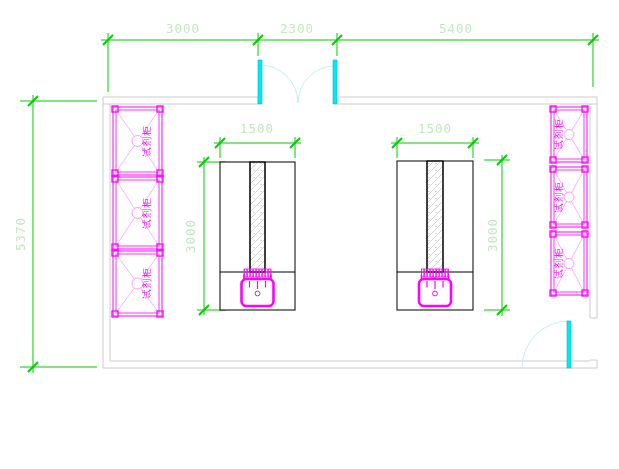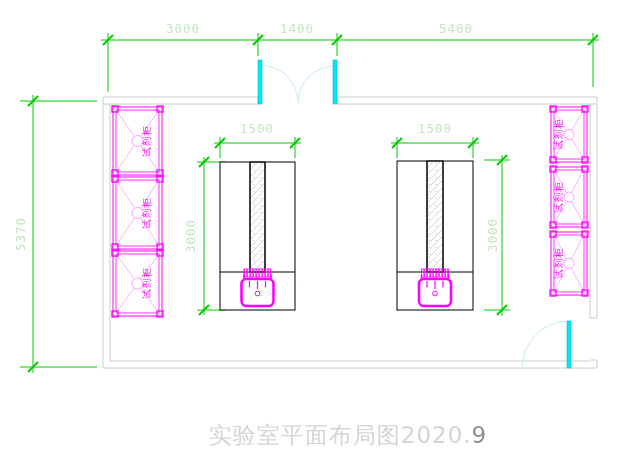--- a/index.html
+++ b/index.html
@@ -254,35 +254,32 @@
       <circle cx="569" cy="263.5" r="5" fill="#ffffff" stroke="#ff9bff"></circle>
       <rect x="550" y="231" width="6" height="6" stroke-width="1.3"></rect>
       <rect x="582" y="231" width="6" height="6" stroke-width="1.3"></rect>
       <rect x="550" y="290" width="6" height="6" stroke-width="1.3"></rect>
       <rect x="582" y="290" width="6" height="6" stroke-width="1.3"></rect>
     </g>
   </g>
 </svg>
 
 <div class="dimtext" style="left:153px;top:22px;">3000</div>
-<div class="dimtext" style="left:267px;top:22px;">1400</div>
+<div class="dimtext" style="left:267px;top:22px;">2300</div>
 <div class="dimtext" style="left:426px;top:22px;">5400</div>
 
 <div class="dimtext vert" style="left:-9px;top:227px;">5370</div>
 
 <div class="dimtext" style="left:227px;top:122px;">1500</div>
 <div class="dimtext" style="left:405px;top:122px;">1500</div>
 
 <div class="dimtext vert" style="left:161px;top:229px;">3000</div>
 <div class="dimtext vert" style="left:463px;top:228px;">3000</div>
 
 <div class="cablabel" style="left:125px;top:135px;">试剂柜</div>
 <div class="cablabel" style="left:125px;top:207px;">试剂柜</div>
 <div class="cablabel" style="left:125px;top:277px;">试剂柜</div>
 <div class="cablabel" style="left:537px;top:128px;">试剂柜</div>
 <div class="cablabel" style="left:537px;top:191px;">试剂柜</div>
 <div class="cablabel" style="left:537px;top:257px;">试剂柜</div>
 
-<div class="title">
-  <span>实验室平面布局图2020.</span><span class="accent">9</span>
+
 </div>
 
-</div>
-
 </body></html>

